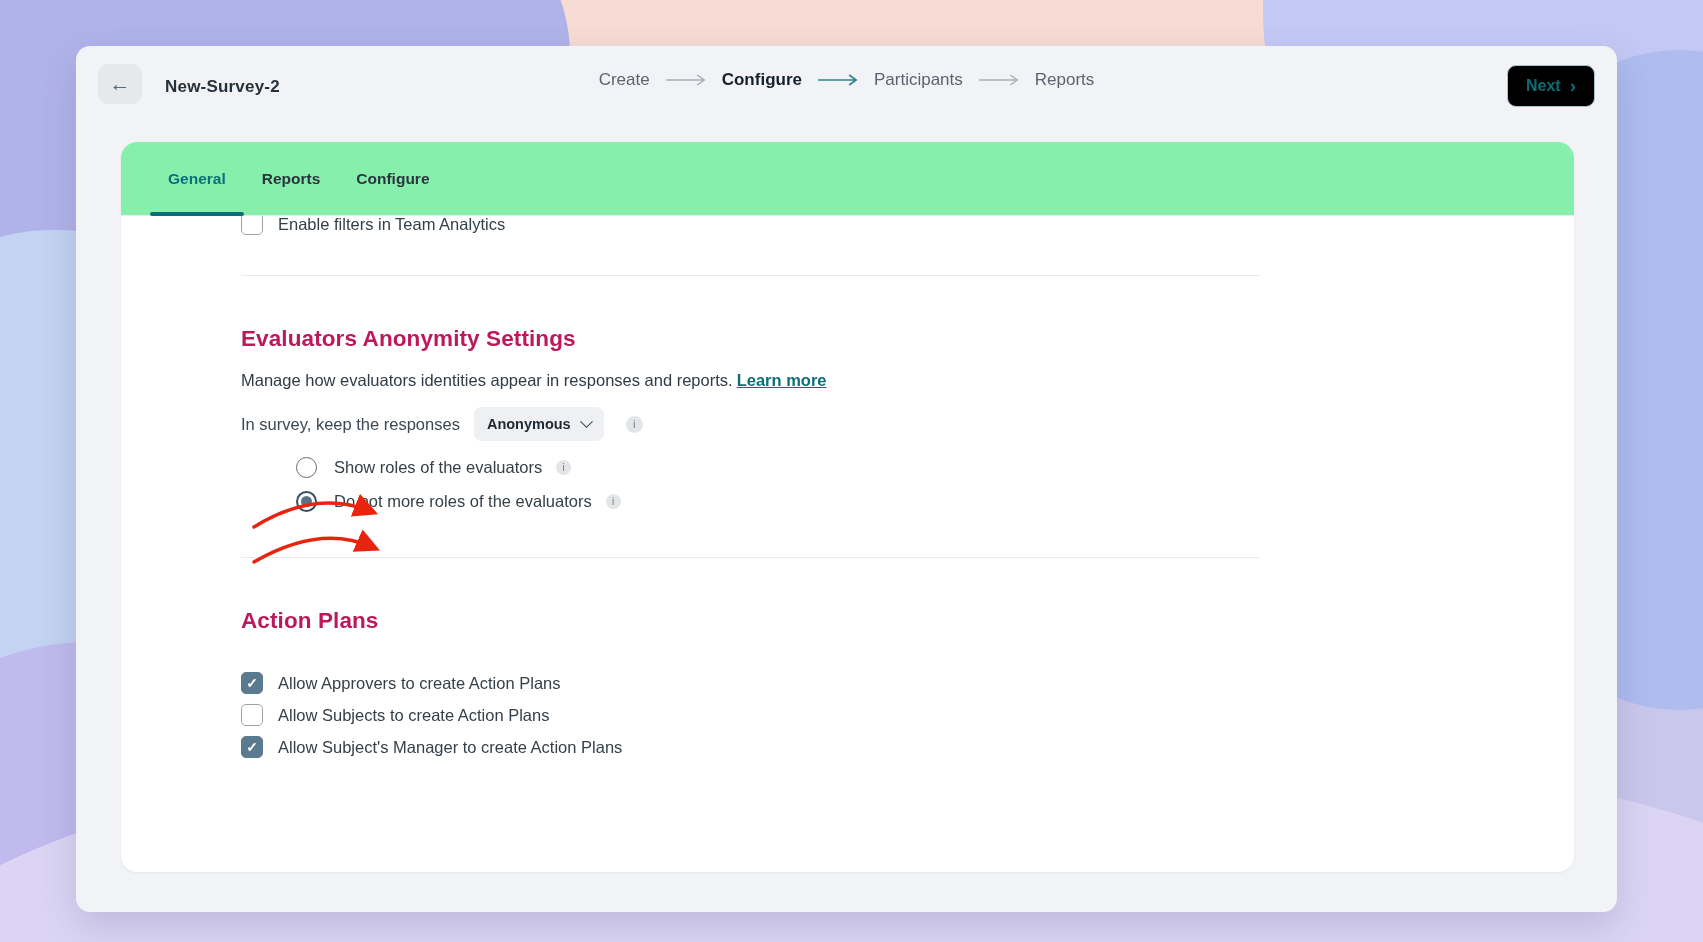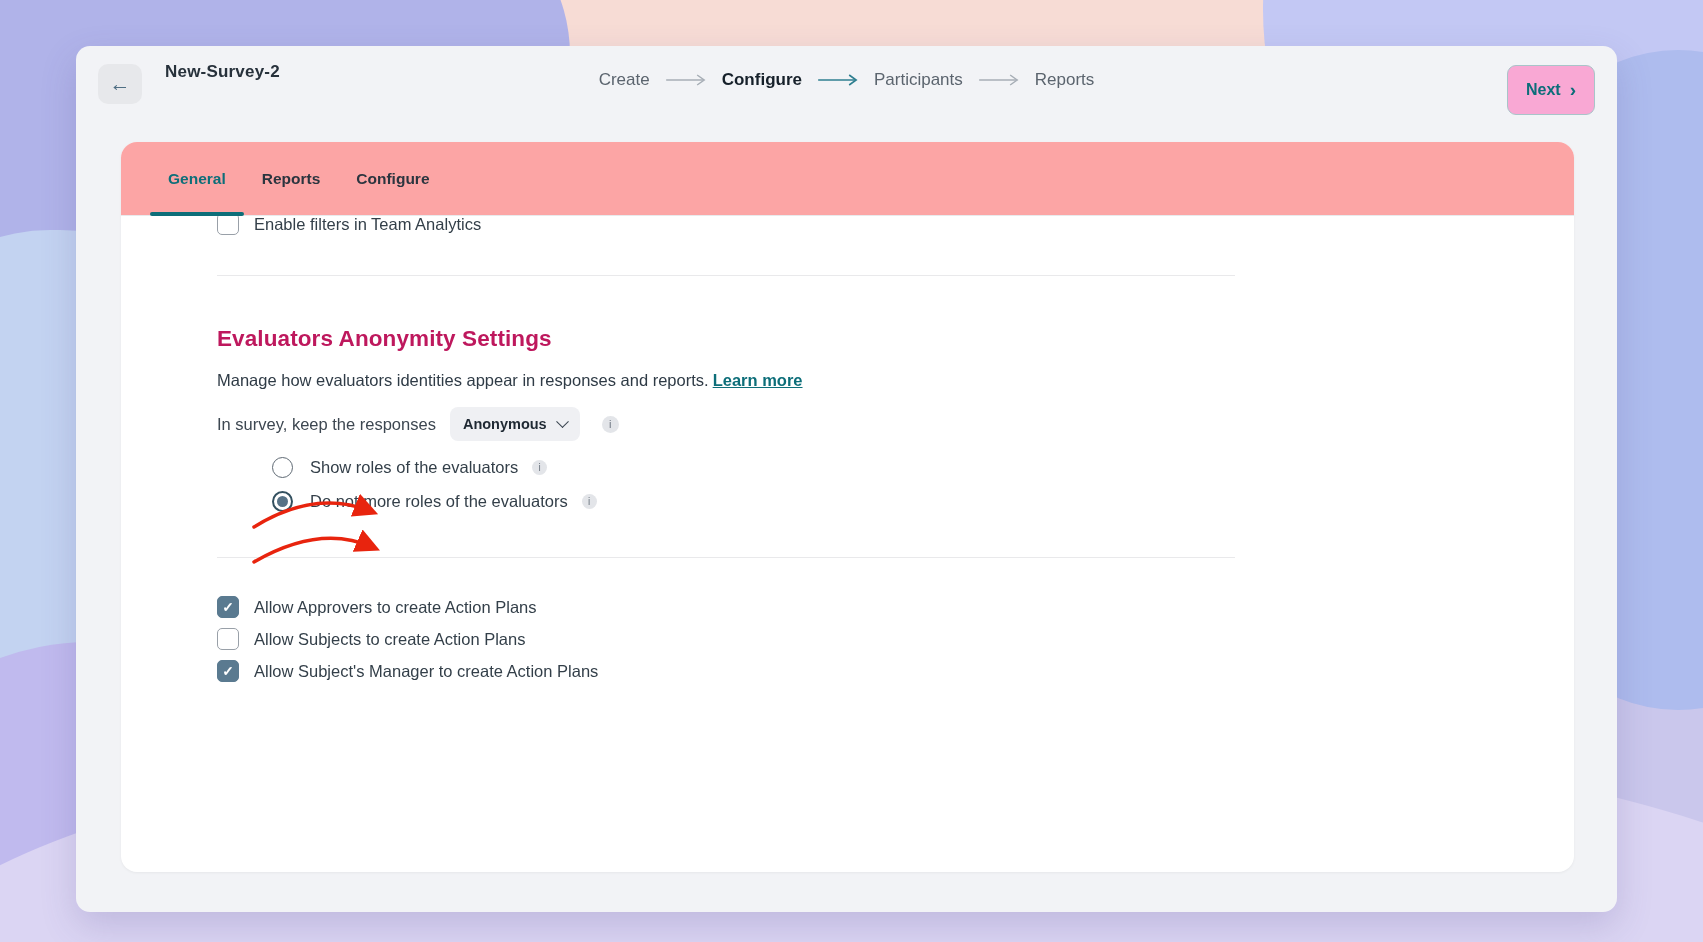--- a/index.html
+++ b/index.html
@@ -20,47 +20,47 @@
 
   
   .app-card { position:absolute; z-index:1; left:76px; top:46px; width:1541px; height:866px;
               background:#f2f3f6; border-radius:14px; box-shadow:0 14px 36px rgba(80,70,140,.20); }
 
   
   .app-header { position:relative; height:96px; }
   .back-btn { position:absolute; left:22px; top:18px; width:44px; height:40px; border:none;
               background:#e7e8eb; border-radius:10px; cursor:pointer; color:#4f6e83;
               font-size:21px; line-height:40px; text-align:center; }
-  .app-title { position:absolute; left:89px; top:16px; font-size:17px; font-weight:600; color:#27313b; letter-spacing:.2px; }
+  .app-title { position:absolute; left:89px; top:31px; font-size:17px; font-weight:600; color:#27313b; letter-spacing:.2px; }
 
   .stepper { position:absolute; left:50%; top:0; transform:translateX(-50%); height:68px;
              display:flex; align-items:center; gap:15px; white-space:nowrap; }
   .step { font-size:17px; color:#5b646e; cursor:pointer; }
   .step.active { font-weight:700; color:#16202a; }
   .step-arrow { display:block; }
 
-  .next-btn { position:absolute; right:22px; top:19px; height:50px; padding:0 18px;
-              background:#f9a8d4; border:1px solid #a9c4c9; border-radius:9px; cursor:pointer;
+  .next-btn { position:absolute; right:22px; top:19px; height:42px; padding:0 18px;
+              background:#000000; border:1px solid #a9c4c9; border-radius:9px; cursor:pointer;
               color:#0c6d79; font-weight:700; font-size:16px; font-family:inherit;
               display:flex; align-items:center; gap:9px; }
   .next-chev { font-size:19px; line-height:1; transform:translateY(-1px); }
 
   
   .inner-card { position:absolute; left:45px; top:96px; width:1453px; height:730px;
                 background:#fff; border-radius:16px; overflow:hidden; box-shadow:0 1px 3px rgba(0,0,0,.05); }
 
-  .tabbar { position:relative; z-index:2; background:#fca5a5; display:flex; padding-left:29px;
+  .tabbar { position:relative; z-index:2; background:#86efac; display:flex; padding-left:29px;
             height:74px; border-bottom:1px solid #e9eaec; }
   .tab { position:relative; padding:0 18px; line-height:73px; font-size:15.5px; font-weight:700;
          color:#2b353f; cursor:pointer; }
   .tab.active { color:#0d6e79; }
   .tab.active::after { content:""; position:absolute; left:0; right:0; bottom:-1px; height:4px;
                        background:#0d6e79; border-radius:2px; }
 
-  .panel-content { position:relative; z-index:1; margin-left:96px; width:1018px; }
+  .panel-content { position:relative; z-index:1; margin-left:120px; width:1018px; }
 
   .divider { border:none; height:1px; background:#e9e9eb; }
   .divider.d1 { margin-top:40px; }
   .divider.d2 { margin-top:45px; }
 
   h2.section { font-size:22.5px; font-weight:700; color:#be185d; letter-spacing:.1px; }
   .h-anon { margin-top:50px; }
   .h-ap   { margin-top:50px; }
 
   .desc { margin-top:19px; font-size:16.5px; color:#2f3b46; }
@@ -185,20 +185,21 @@
         <div class="radio-row">
           <span class="radio selected">
               <span class="dot"></span>
             </span>
           <span class="radio-label">Do not more roles of the evaluators</span>
           <span class="info-chip small">i</span>
         </div>
 
         <hr class="divider d2">
 
+        <h2 class="section h-ap">Action Plans</h2>
 
         <div class="ap-rows">
           <label class="check-row">
             <span class="checkbox checked">
                 <span>✓</span>
               </span>
             <span class="check-label">Allow Approvers to create Action Plans</span>
           </label>
           <label class="check-row">
             <span class="checkbox unchecked"></span>

